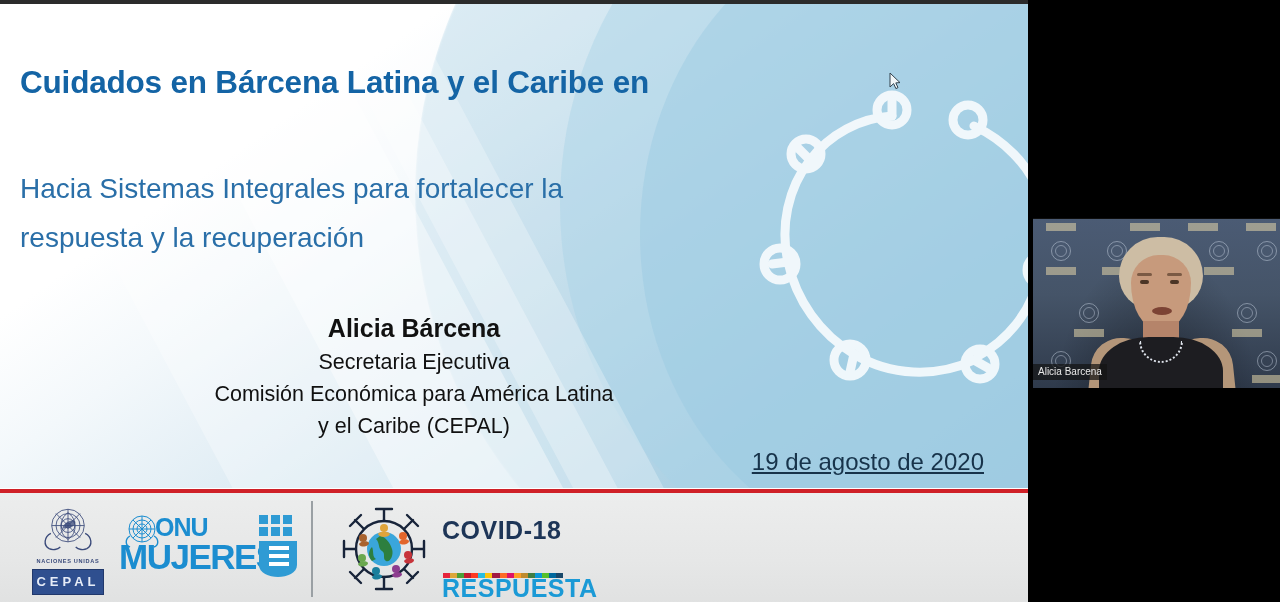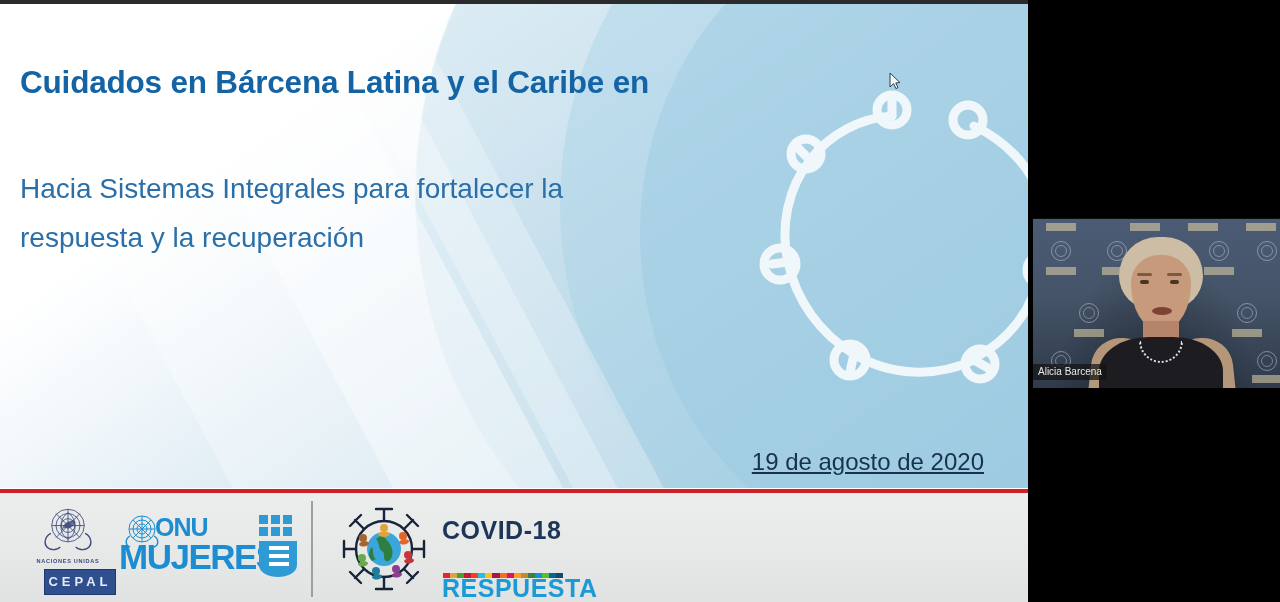--- a/index.html
+++ b/index.html
@@ -90,21 +90,21 @@
   .red-rule { position: absolute; left: 0; top: 485px; width: 1028px; height: 4px; background: #cf2027; }
   .footer {
     position: absolute; left: 0; top: 489px; width: 1028px; height: 113px;
     background: linear-gradient(180deg,#eceded 0%, #e6e7e7 60%, #e0e1e1 100%);
   }
   .footer-divider { position: absolute; left: 311px; top: 8px; width: 2px; height: 96px; background: #9aa0a4; }
 
   
   .logo-cepal { position: absolute; left: 26px; top: 8px; width: 84px; height: 98px; }
   .cepal-box {
-    position: absolute; left: 18px; bottom: 4px; width: 72px; height: 26px;
+    position: absolute; left: 6px; bottom: 4px; width: 72px; height: 26px;
     background: #2f4f8f; border: 1px solid #21386b;
     color: #e6ecf7; font-size: 13px; font-weight: bold; letter-spacing: 4px;
     text-align: center; line-height: 24px;
   }
   .un-caption {
     position: absolute; left: 0; top: 57px; width: 84px; text-align: center;
     font-size: 5.6px; font-weight: bold; letter-spacing: .7px; color: #3a4a7a;
   }
 
   
@@ -235,20 +235,26 @@
 
       <div class="title">
         <div>Cuidados en Bárcena Latina y el Caribe en</div>
       </div>
 
       <div class="subtitle">
         <div>Hacia Sistemas Integrales para fortalecer la</div>
         <div>respuesta y la recuperación</div>
       </div>
 
+      <div class="presenter">
+        <div class="presenter-name">Alicia Bárcena</div>
+        <div class="presenter-role">Secretaria Ejecutiva</div>
+        <div class="presenter-org">Comisión Económica para América Latina</div>
+        <div class="presenter-org">y el Caribe (CEPAL)</div>
+      </div>
 
       <div class="date">19 de agosto de 2020</div>
     </div>
 
     <div class="red-rule"></div>
 
     <div class="footer">
 
       <div class="logo-cepal">
         <svg viewBox="0 0 84 58" style="position:absolute;left:6px;top:0;width:72px;height:56px">

